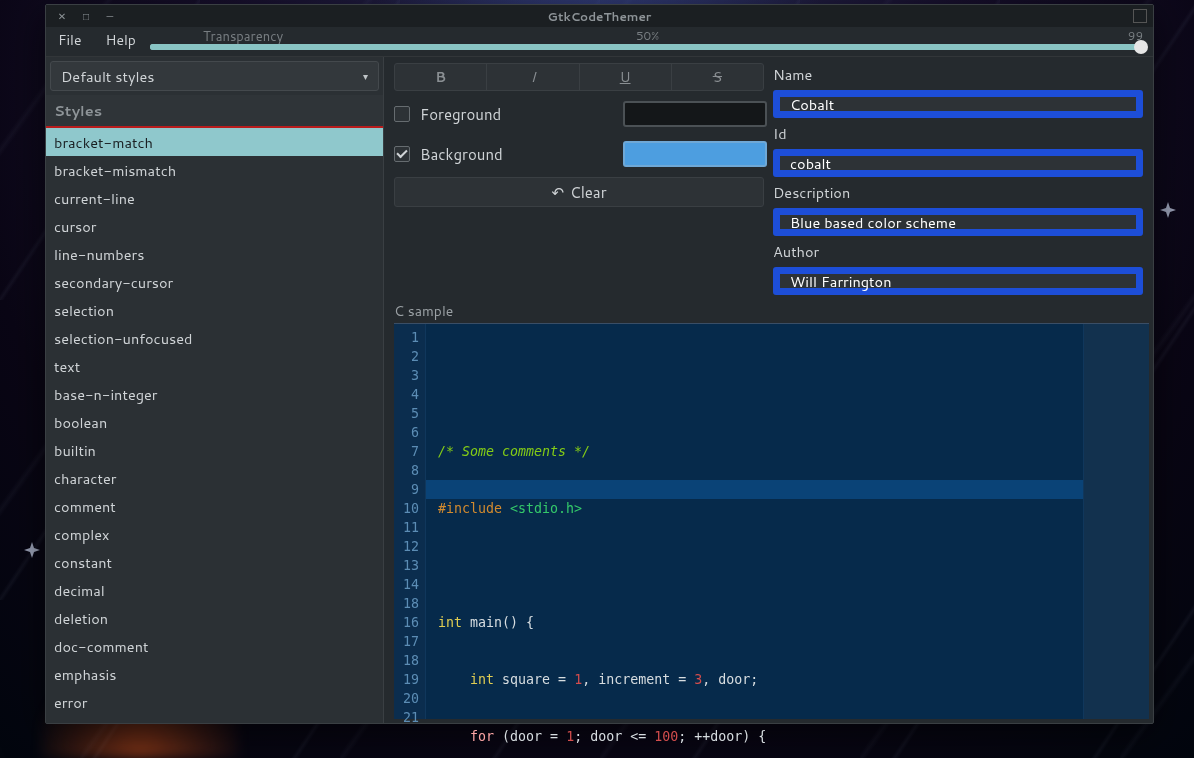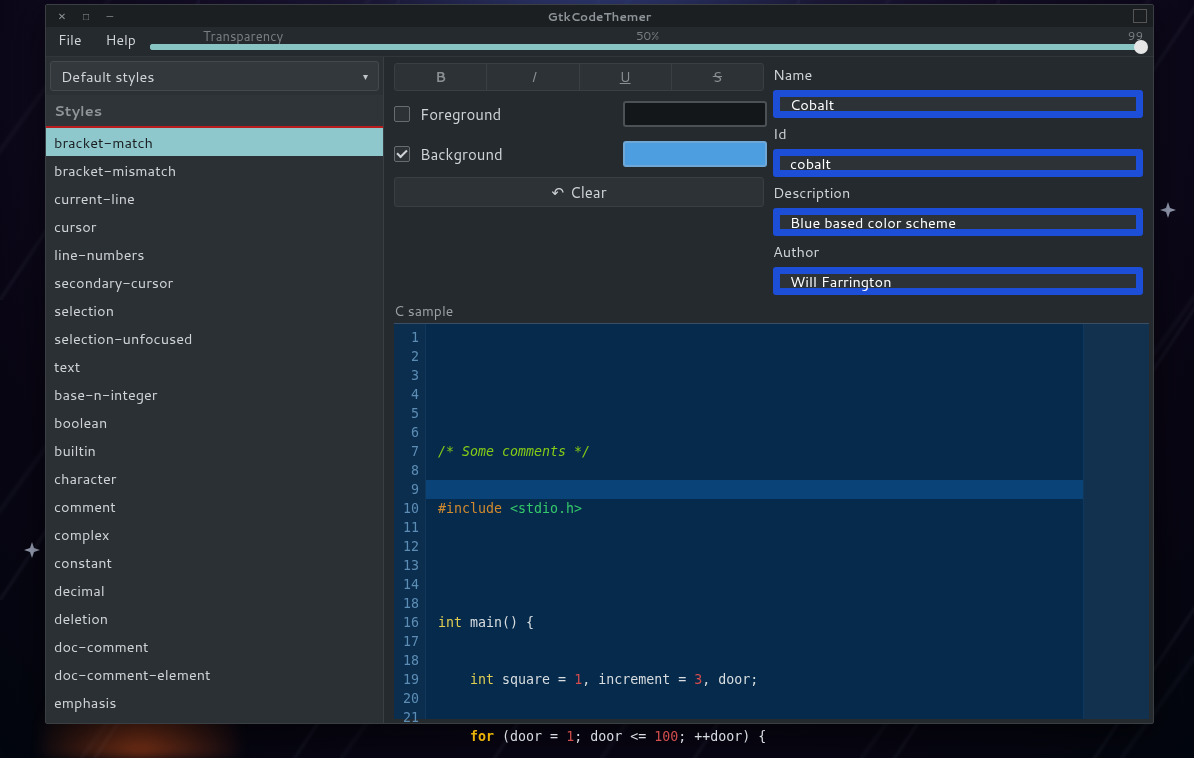--- a/index.html
+++ b/index.html
@@ -212,21 +212,21 @@
   }
   .code .hl{ position:absolute; left:0; right:0; background:#0a4377; height:19px; }
   .code .ln{ position:relative; height:19px; }
   .scrollspace{
     width:66px; background:#12314e; border-left:1px solid #10375c;
   }
   
   .cm{ color:#84cc16; font-style:italic;}
   .pp{ color:#d28a2e;}
   .hdr{ color:#34c96a;}
-  .kw{ color:#eab308; font-weight:700;}
+  .kw{ color:#fca5a5; font-weight:400;}
   .ty{ color:#e0cd52;}
   .nm{ color:#d24d4d;}
   .fn{ color:#d7dde0;}
 </style>
 </head>
 <body>
 
 <div class="decor"></div>
 <div class="glow"></div>
 <div class="star" style="left:20px; top:540px;">
@@ -288,21 +288,20 @@
           <div class="style-row">base-n-integer</div>
           <div class="style-row">boolean</div>
           <div class="style-row">builtin</div>
           <div class="style-row">character</div>
           <div class="style-row">comment</div>
           <div class="style-row">complex</div>
           <div class="style-row">constant</div>
           <div class="style-row">decimal</div>
           <div class="style-row">deletion</div>
           <div class="style-row">doc-comment</div>
-          <div class="style-row">doc-comment-element</div>
           <div class="style-row">emphasis</div>
           <div class="style-row">error</div>
         </div>
     </div>
 
     <div class="main">
       <div class="toolbar">
         <div class="left-tools">
           <div class="fmt-row">
             <div class="fmt-btn">

